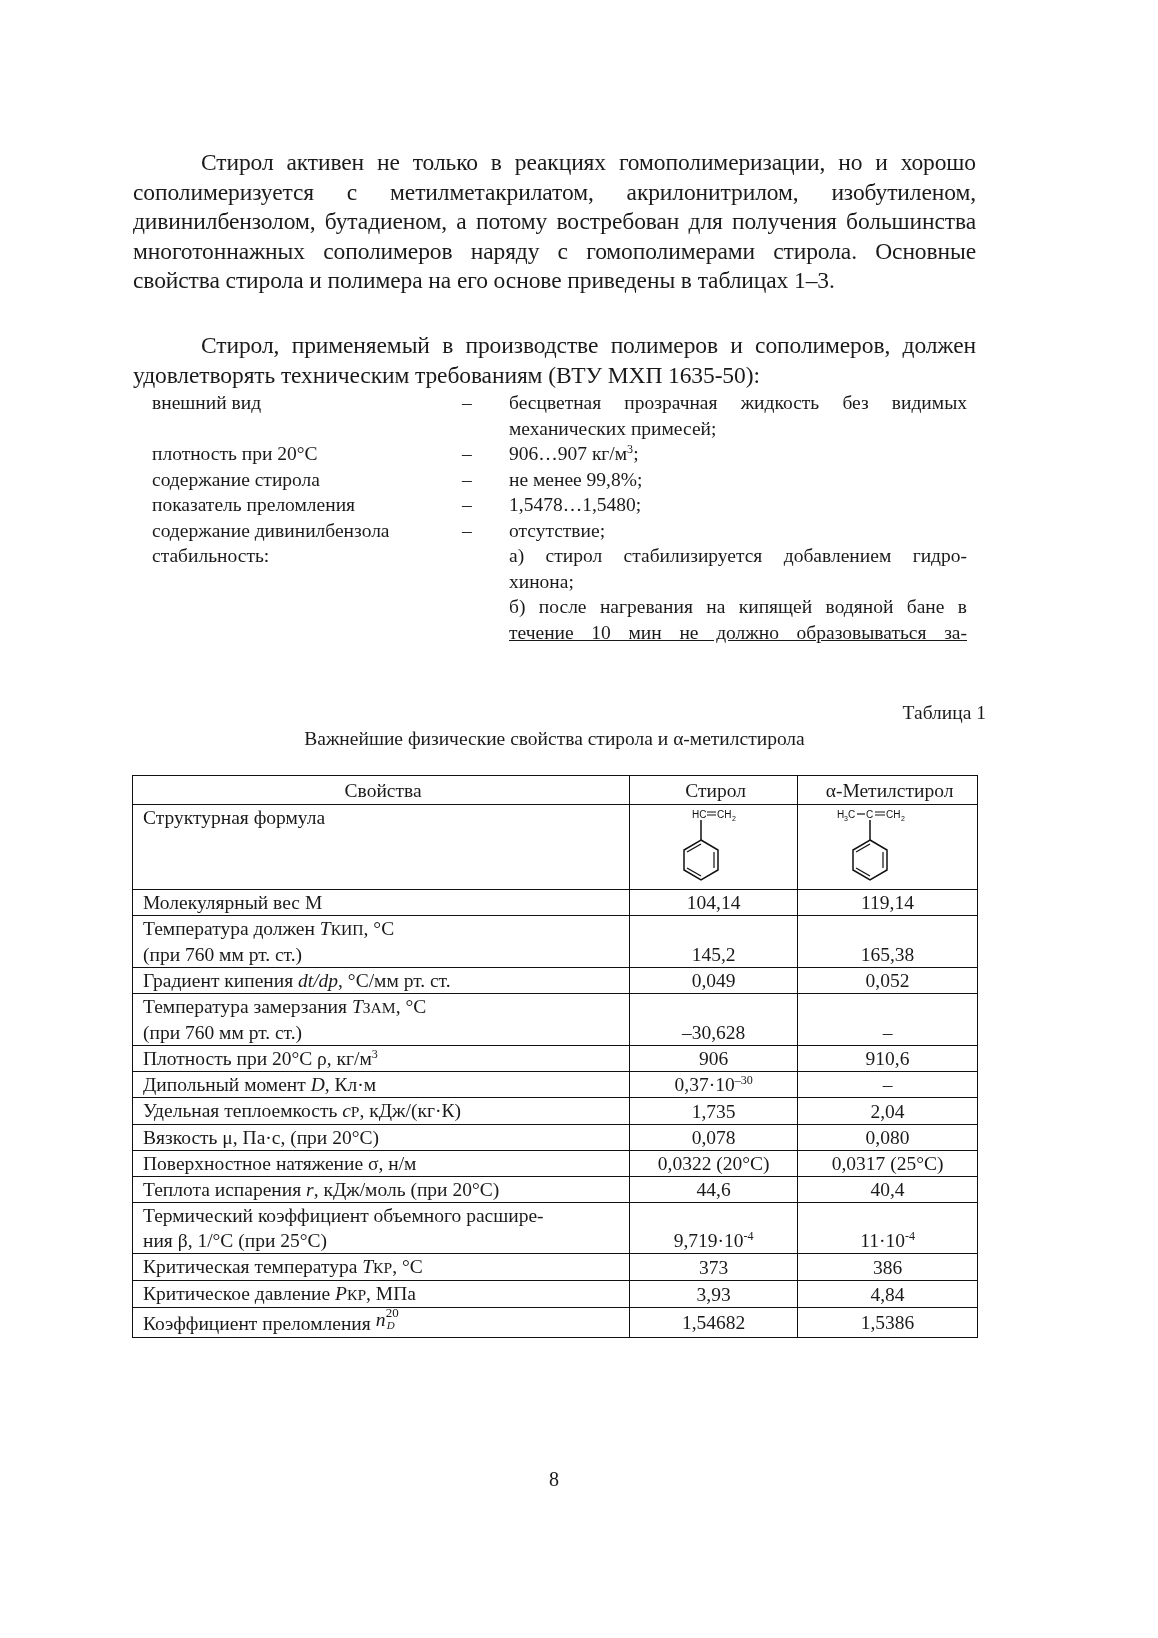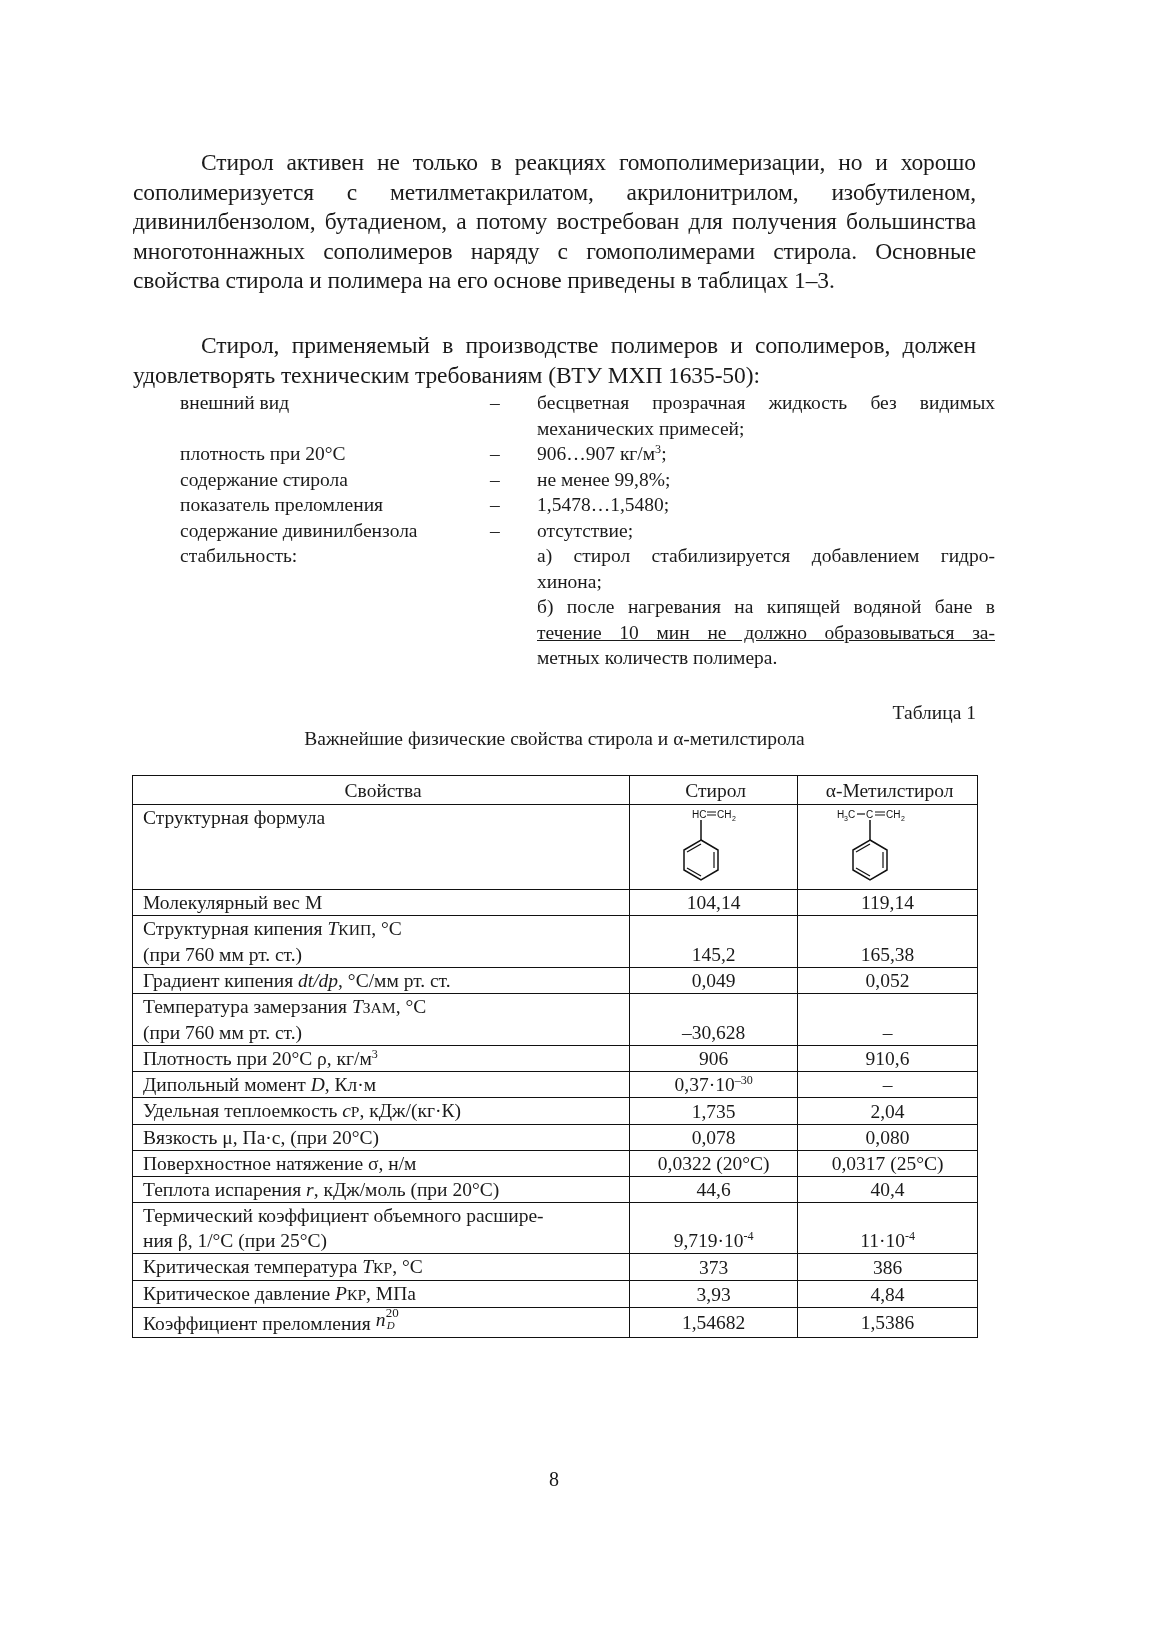--- a/index.html
+++ b/index.html
@@ -4,29 +4,29 @@
 <style>
   html, body { margin: 0; padding: 0; background: #ffffff; }
   body { width: 1158px; height: 1638px; position: relative; overflow: hidden;
          font-family: "Liberation Serif", "DejaVu Serif", serif; color: #1a1a1a; }
   .page { position: absolute; left: 0; top: 0; width: 1158px; height: 1638px; }
 
   .para { position: absolute; left: 133px; width: 843px; font-size: 23.5px; line-height: 29.5px;
           text-align: justify; text-align-last: left; letter-spacing: -0.1px; }
   .para .indent { display: inline-block; width: 68px; }
 
-  .req { position: absolute; left: 152px; width: 830px; font-size: 19.5px; line-height: 25.5px; margin-left: 28px; }
+  .req { position: absolute; left: 152px; width: 830px; font-size: 19.5px; line-height: 25.5px; }
   .req-row { display: flex; }
   .req-label { width: 310px; flex: none; }
   .req-dash { width: 47px; flex: none; }
   .req-value { width: 458px; flex: none; text-align: justify; }
   .req-value .line { display: block; }
   sup { font-size: 62%; line-height: 0; vertical-align: super; }
 
-  .table-no { position: absolute; right: 182px; top: 702px; font-size: 19.5px; text-align: right; }
+  .table-no { position: absolute; right: 172px; top: 702px; font-size: 19.5px; text-align: right; }
   .table-caption { position: absolute; left: 133px; width: 843px; top: 728px; text-align: center; font-size: 19.5px; }
 
   table.props { position: absolute; left: 132px; top: 775px; width: 846px; border-collapse: collapse;
                 font-size: 19.5px; line-height: 25px; }
   table.props td, table.props th { border: 1.6px solid #111; padding: 0 6px 0 10px; vertical-align: top; font-weight: normal; }
   table.props th { text-align: center; height: 28px; vertical-align: middle; }
   table.props td.num { text-align: center; vertical-align: bottom; padding: 0 4px; }
   table.props col.c1 { width: 498px; }
   table.props col.c2 { width: 168px; }
   table.props col.c3 { width: 180px; }
@@ -80,21 +80,20 @@
       <span class="req-value">отсутствие;</span>
     </div>
     <div class="req-row">
       <span class="req-label">стабильность:</span>
       <span class="req-dash"></span>
       <span class="req-value">
         <span class="line" style="text-align-last:justify;">а) стирол стабилизируется добавлением гидро-</span>
         <span class="line">хинона;</span>
         <span class="line" style="text-align-last:justify;">б) после нагревания на кипящей водяной бане в</span>
         <span class="line" style="text-align-last:justify;text-decoration:underline;">течение 10 мин не должно образовываться за-</span>
-        <span class="line">метных количеств полимера.</span>
       </span>
     </div>
   </div>
 
   <div class="table-no">Таблица 1</div>
   <div class="table-caption">Важнейшие физические свойства стирола и α-метилстирола</div>
 
   <table class="props">
     <colgroup>
         <col class="c1">
@@ -142,21 +141,21 @@
         </svg>
       </td>
     </tr>
 
     <tr>
       <td>Молекулярный вес М</td>
       <td class="num">104,14</td>
       <td class="num">119,14</td>
     </tr>
     <tr>
-      <td><span>Структурная кипения </span><span class="it">T</span><span class="sc">КИП</span><span>, °С</span><br><span>(при 760 мм рт. ст.)</span></td>
+      <td><span>Температура должен </span><span class="it">T</span><span class="sc">КИП</span><span>, °С</span><br><span>(при 760 мм рт. ст.)</span></td>
       <td class="num">145,2</td>
       <td class="num">165,38</td>
     </tr>
     <tr>
       <td><span>Градиент кипения </span><span class="it">dt/dp</span><span>, °С/мм рт. ст.</span></td>
       <td class="num">0,049</td>
       <td class="num">0,052</td>
     </tr>
     <tr>
       <td><span>Температура замерзания </span><span class="it">T</span><span class="sc">ЗАМ</span><span>, °С</span><br><span>(при 760 мм рт. ст.)</span></td>

